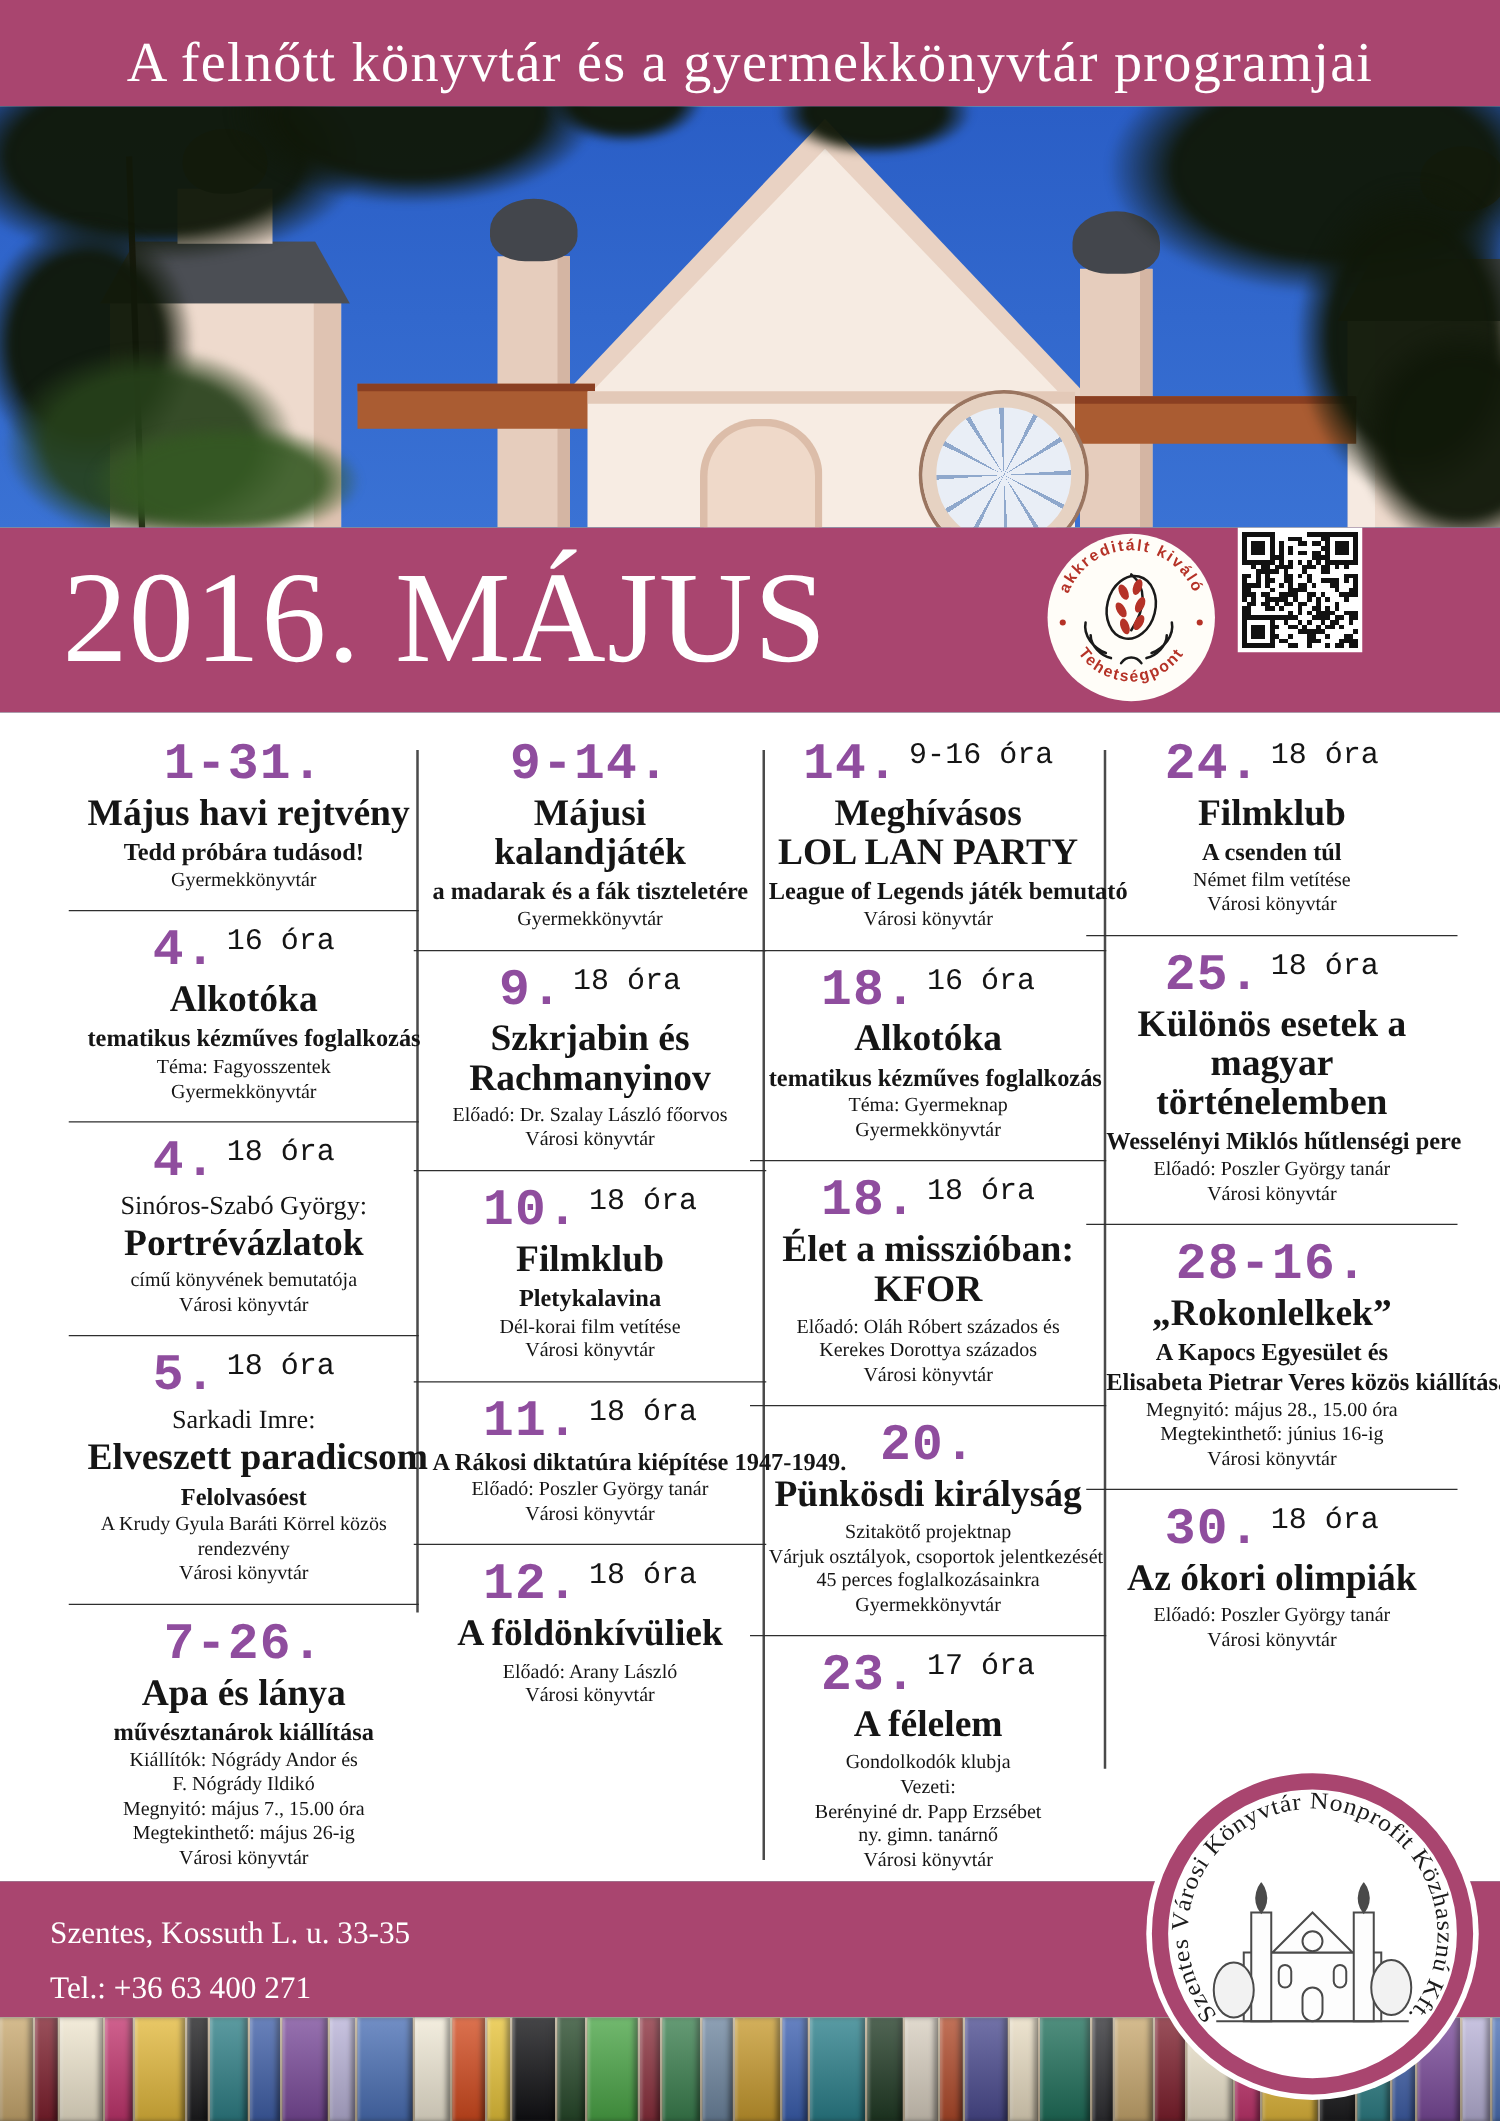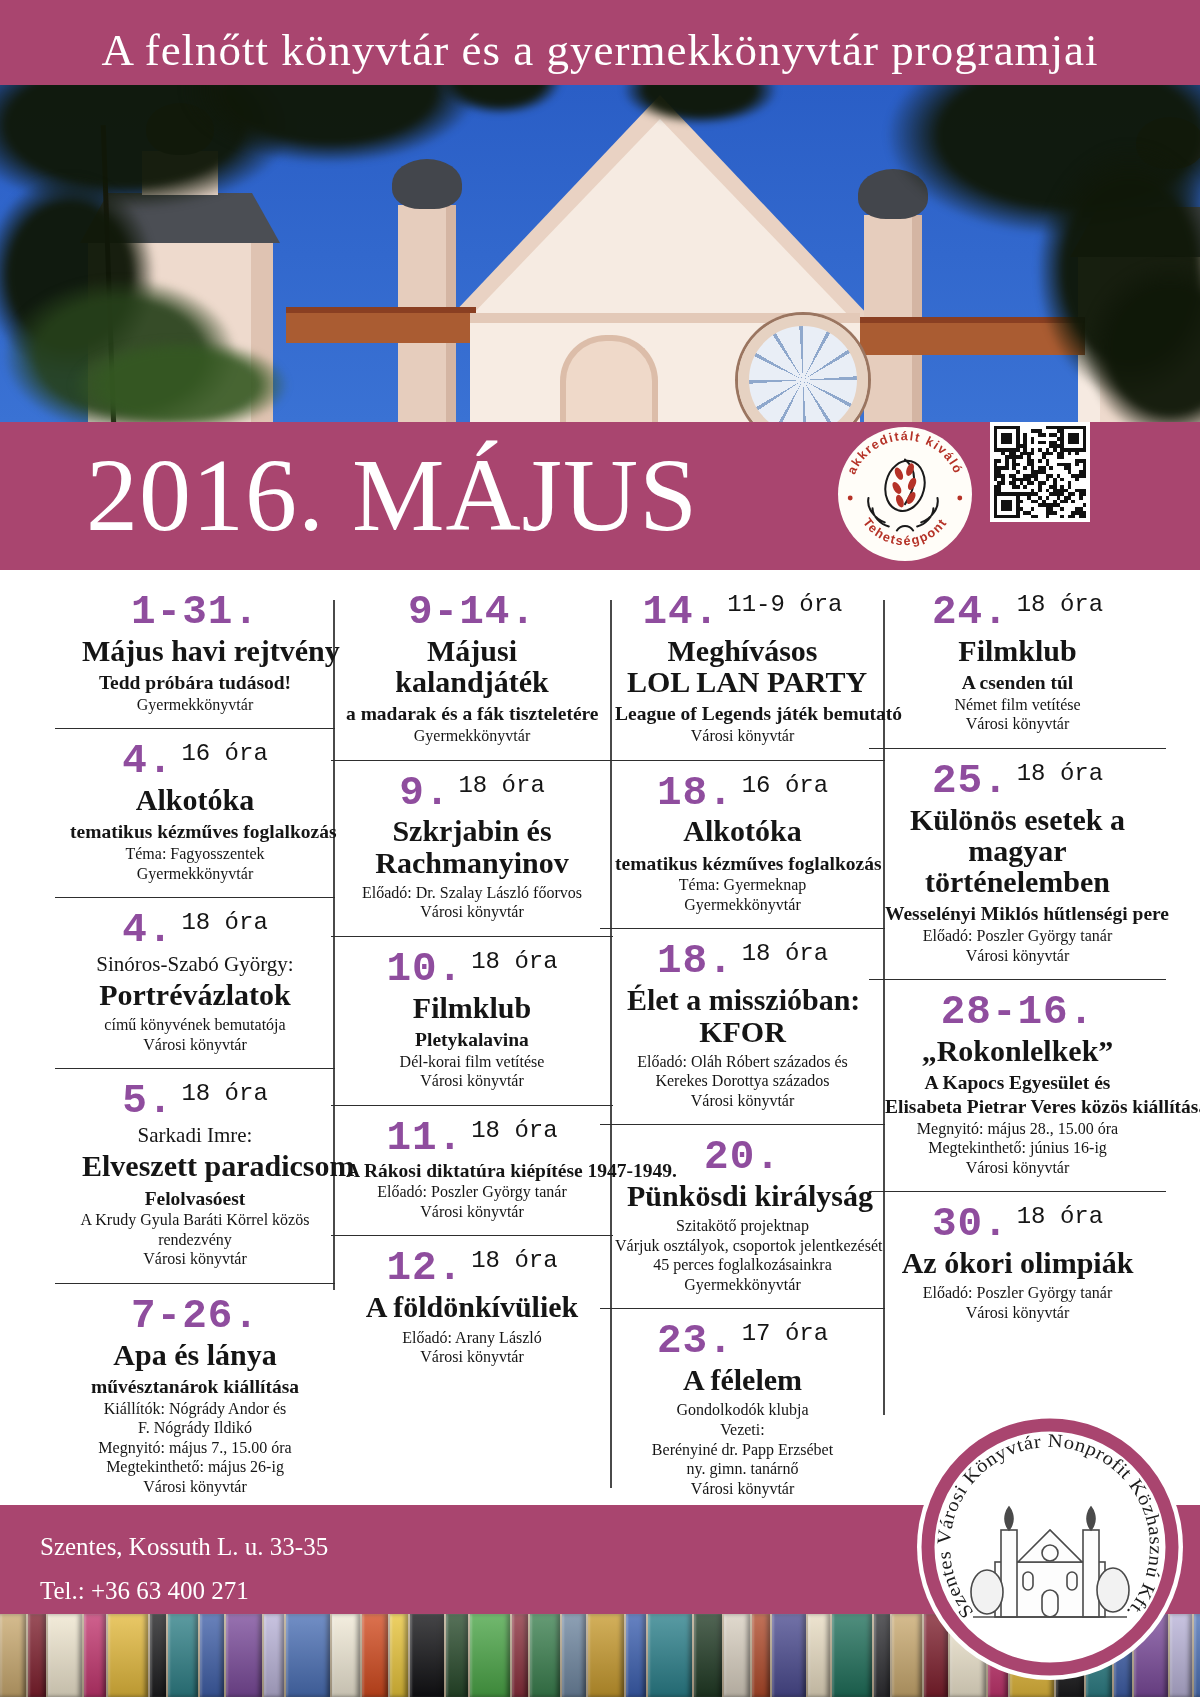--- a/index.html
+++ b/index.html
@@ -40,39 +40,39 @@
         background:radial-gradient(closest-side,rgba(16,24,9,.97) 55%,rgba(16,24,9,0) 78%);}
   .b1{left:-90px;top:-70px;width:430px;height:220px;} .b2{left:140px;top:-90px;width:380px;height:190px;}
   .b3{left:-40px;top:60px;width:220px;height:260px;}  .b4{left:834px;top:-80px;width:470px;height:260px;}
   .b5{left:1010px;top:20px;width:240px;height:330px;} .b6{left:600px;top:-40px;width:200px;height:90px;}
   .b7{left:-30px;top:170px;width:300px;height:200px;background:radial-gradient(closest-side,rgba(38,64,26,.92) 55%,rgba(38,64,26,0) 78%);}
   .b8{left:40px;top:240px;width:280px;height:120px;background:radial-gradient(closest-side,rgba(52,88,34,.9) 55%,rgba(52,88,34,0) 78%);}
   .b9{left:1060px;top:150px;width:220px;height:230px;} .b10{left:420px;top:-50px;width:160px;height:90px;}
 
   
   .band{position:absolute;left:0;top:422px;width:1200px;height:148px;background:var(--maroon,#a9456f);z-index:3;}
-  .month{position:absolute;left:50px;top:16px;font-size:104px;line-height:1.1;color:#fff;letter-spacing:1px;white-space:nowrap;margin-left:36px;}
+  .month{position:absolute;left:50px;top:16px;font-size:104px;line-height:1.1;color:#fff;letter-spacing:1px;white-space:nowrap;}
   .accred{position:absolute;left:836px;top:3px;width:138px;height:138px;}
   .arc-text{font-family:"Liberation Sans","DejaVu Sans",sans-serif;font-size:12.5px;font-weight:bold;letter-spacing:1.5px;fill:var(--logored,#b53227);}
   .qr{position:absolute;left:990px;top:0px;width:100px;height:100px;}
 
   
   .content{position:absolute;left:0;top:570px;width:1200px;height:935px;background:#fff;z-index:2;}
   .vline{position:absolute;width:2px;background:#4a4a4a;}
   .v1{left:333px;top:30px;height:690px;}
   .v2{left:610px;top:30px;height:888px;}
   .v3{left:883px;top:30px;height:815px;}
   .col{position:absolute;top:0;text-align:center;padding-top:24px;}
   .c1{left:70px;width:250px;} .c2{left:346px;width:252px;} .c3{left:615px;width:255px;} .c4{left:885px;width:265px;}
   .event{padding:0 0 8px;}
   .dateline{display:flex;justify-content:center;align-items:flex-start;line-height:.9;margin-bottom:2px;font-family:Liberation Mono, monospace;}
   .date{font-size:41px;font-weight:700;color:var(--purple,#8f4d9e);letter-spacing:1px;}
   .time{font-size:24px;margin-left:8px;line-height:1;position:relative;top:-1px;color:var(--ink,#151515);}
   .pre{font-size:21px;line-height:1.05;margin-top:4px;white-space:nowrap;}
-  .title{font-size:30px;font-weight:700;line-height:1.04;margin:4px 12px 5px;}
+  .title{font-size:30px;font-weight:700;line-height:1.04;margin:4px 0 5px;}
   .tline{white-space:nowrap;}
   .line{font-size:16px;line-height:1.22;white-space:nowrap;}
   .line.bold{font-weight:700;font-size:19.5px;}
   .event-divider{border-top:1.5px solid #2e2e2e;width:112%;margin:6px 0 14px -6%;}
 
   
   .botbar{position:absolute;left:0;top:1505px;width:1200px;height:109px;background:var(--maroon,#a9456f);z-index:3;}
   .addr{position:absolute;color:#fff;font-size:25px;line-height:1.75;white-space:nowrap;}
   .a1{left:40px;top:20px;} .a2{left:362px;top:20px;}
   .site{position:absolute;left:648px;top:40px;font-size:36px;color:#fff;white-space:nowrap;}
@@ -525,21 +525,21 @@
             <div class="tline">A földönkívüliek</div>
           </div>
           <div class="line">Előadó: Arany László</div>
           <div class="line">Városi könyvtár</div>
         </div>
       </div>
     <div class="col c3">
         <div class="event">
           <div class="dateline">
             <span class="date">14.</span>
-            <span class="time">11-9 óra</span>
+            <span class="time">9-16 óra</span>
           </div>
           <div class="title">
             <div class="tline">Meghívásos</div>
             <div class="tline">LOL LAN PARTY</div>
           </div>
           <div class="line bold">League of Legends játék bemutató</div>
           <div class="line">Városi könyvtár</div>
         </div>
         <div class="event-divider"></div>
         <div class="event">

